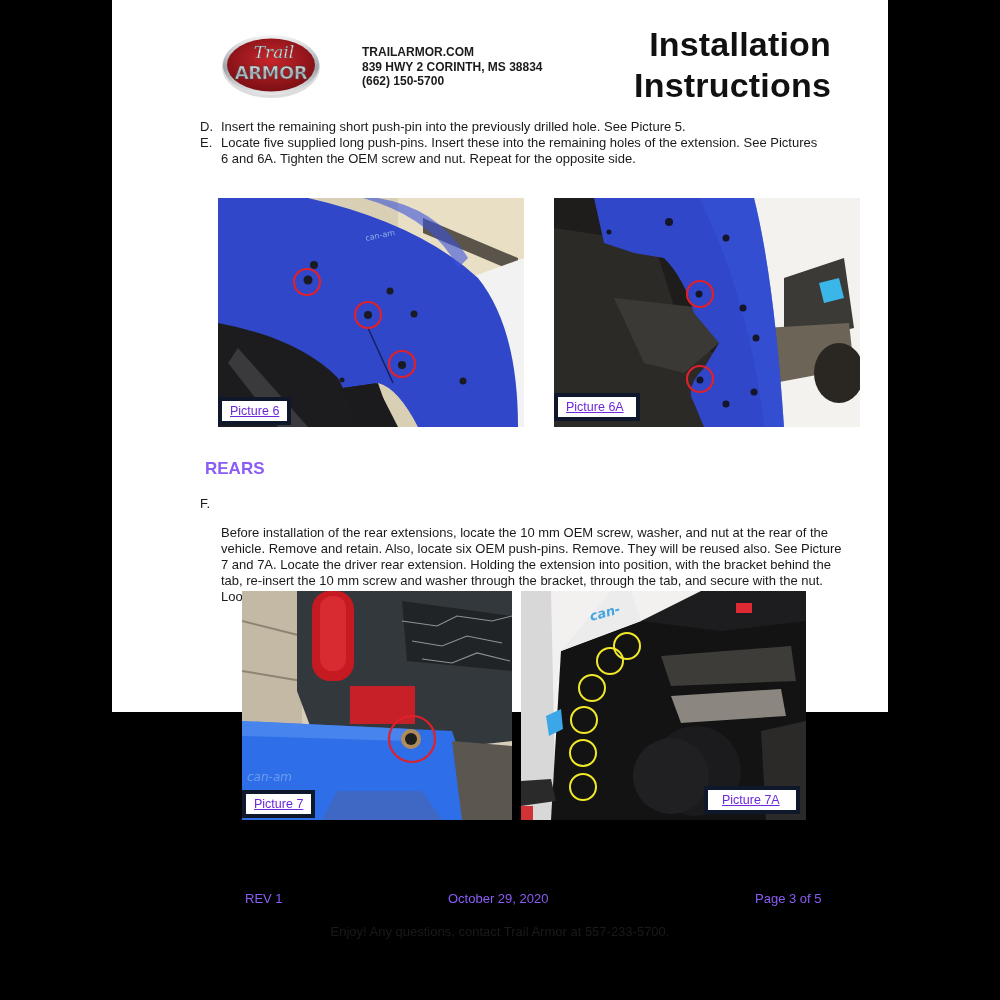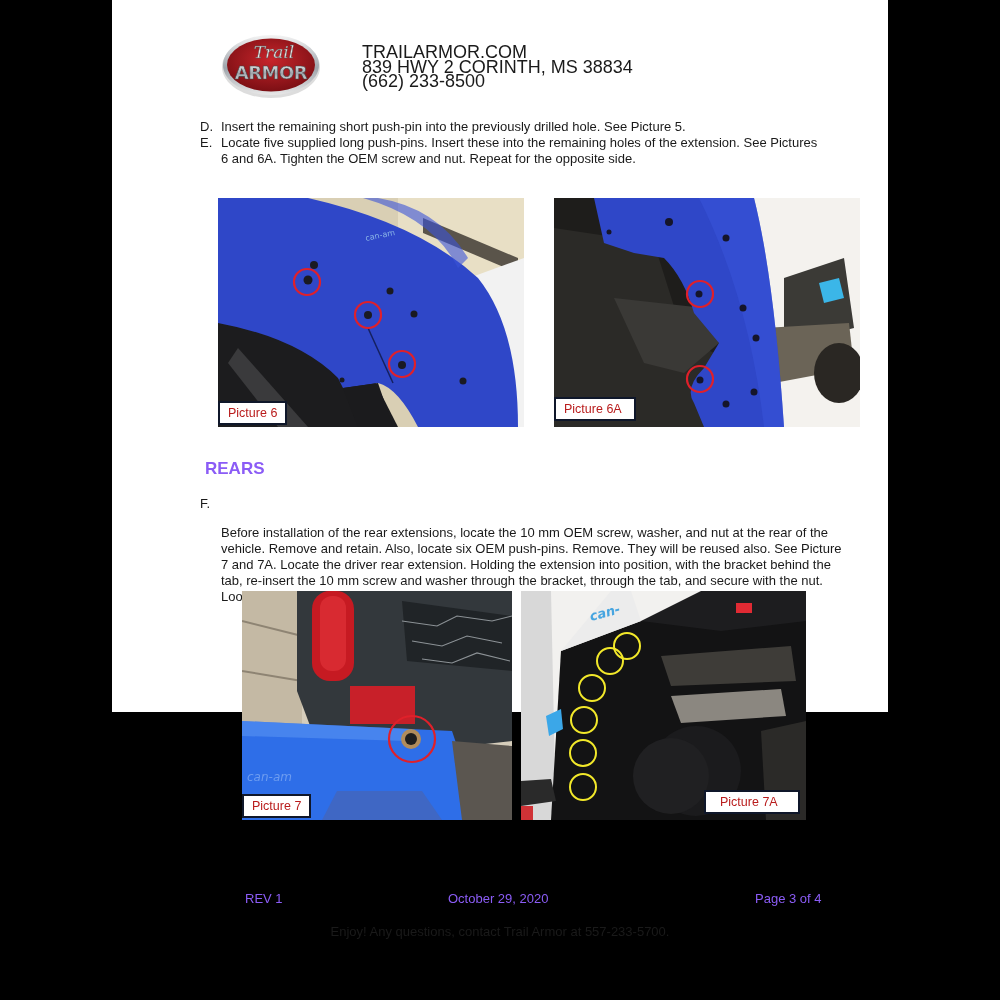--- a/index.html
+++ b/index.html
@@ -3,39 +3,39 @@
   <meta charset="utf-8">
   <style>
     * { margin: 0; padding: 0; box-sizing: border-box; }
     html, body { width: 1000px; height: 1000px; background: #000; overflow: hidden; }
     body { font-family: "Liberation Sans", sans-serif; color: #111; position: relative; }
 
     .page { position: absolute; left: 112px; top: 0; width: 776px; height: 712px; background: #fff; }
 
     
     .logo { position: absolute; left: 107px; top: 30px; width: 104px; height: 70px; }
-    .company { position: absolute; left: 250px; top: 45px; font-size: 18px; line-height: 14.5px; color: #1a1a1a; }
+    .company { position: absolute; left: 250px; top: 45px; font-size: 12px; line-height: 14.5px; color: #1a1a1a; font-weight: bold; }
     .title { position: absolute; right: 57px; top: 24px; font-size: 34px; line-height: 41px; font-weight: bold; text-align: right; color: #111; letter-spacing: 0.2px; }
 
     
     .step { position: absolute; left: 88px; font-size: 13px; line-height: 16px; color: #1a1a1a; }
     .step .letter { position: absolute; left: 0; top: 0; }
     .step .text { position: absolute; left: 21px; top: 0; }
     #stepD { top: 119px; width: 640px; }
     #stepE { top: 135px; width: 640px; }
     #stepE .text { width: 600px; }
     #stepF { top: 496px; width: 660px; }
     #stepF .text { width: 630px; margin-top: 29px; }
 
     .section-heading { position: absolute; left: 93px; top: 459px; font-size: 17px; font-weight: bold; color: #8b5cf6; }
 
     
     .photo { position: absolute; overflow: hidden; }
     .photo svg { display: block; width: 100%; height: 100%; }
-    .caption { position: absolute; background: #fff; border: 2px solid #0f172a; font-size: 12.5px; line-height: 16px; padding: 2px 8px 2px 8px; color: #b91c1c; }
+    .caption { position: absolute; background: #fff; border: 4px solid #0f172a; font-size: 12.5px; line-height: 16px; padding: 2px 8px 2px 8px; color: #6d28d9; text-decoration: underline; }
 
     #pic6  { left: 106px; top: 198px; width: 306px; height: 229px; }
     #pic6a { left: 419px; top: 198px; width: 306px; height: 229px; margin-left: 23px; }
     #pic7  { left: 130px; top: 591px; width: 270px; height: 229px; }
     #pic7a { left: 409px; top: 591px; width: 285px; height: 229px; }
 
     
     .footer { position: absolute; top: 891px; font-size: 13px; color: #8b5cf6; }
     #rev { left: 133px; }
     #date { left: 336px; }
@@ -64,23 +64,27 @@
       <ellipse cx="52" cy="35" rx="48" ry="30" fill="url(#chrome)"></ellipse>
       <ellipse cx="52" cy="35" rx="44" ry="26.5" fill="url(#lg)"></ellipse>
       <text x="55" y="28" text-anchor="middle" font-family="DejaVu Serif, serif" font-style="italic" font-size="17" fill="#e6e6e6" stroke="#555" stroke-width="0.4">Trail</text>
       <text x="52" y="49" text-anchor="middle" font-family="DejaVu Sans, sans-serif" font-weight="bold" font-size="18" fill="url(#chrome)" stroke="#444" stroke-width="0.6" letter-spacing="-0.5">ARMOR</text>
     </svg>
   </div>
 
   <div class="company">
     <div>TRAILARMOR.COM</div>
     <div>839 HWY 2 CORINTH, MS 38834</div>
-    <div>(662) 233-8500</div>
-  </div>
-
+    <div>(662) 150-5700</div>
+  </div>
+
+  <div class="title">
+    <div>Installation</div>
+    <div>Instructions</div>
+  </div>
 
   <div class="step" id="stepD">
     <span class="letter">D.</span>
     <span class="text">Insert the remaining short push-pin into the previously drilled hole. See Picture 5.</span>
   </div>
   <div class="step" id="stepE">
     <span class="letter">E.</span>
     <span class="text">Locate five supplied long push-pins. Insert these into the remaining holes of the extension. See Pictures 6 and 6A. Tighten the OEM screw and nut. Repeat for the opposite side.</span>
   </div>
 
@@ -206,15 +210,15 @@
         <circle cx="63" cy="129" r="13"></circle>
           <circle cx="62" cy="162" r="13"></circle>
           <circle cx="62" cy="196" r="13"></circle>
       </g>
     </svg>
     <div class="caption" style="right:6px; bottom:6px; width:96px; padding-left:14px;">Picture 7A</div>
   </div>
 
   <div class="footer" id="rev">REV 1</div>
   <div class="footer" id="date">October 29, 2020</div>
-  <div class="footer" id="pageno">Page 3 of 4</div>
+  <div class="footer" id="pageno">Page 3 of 5</div>
   <div class="contact">Enjoy!  Any questions, contact Trail Armor at 557-233-5700.</div>
 </div>
 
 </body></html>

